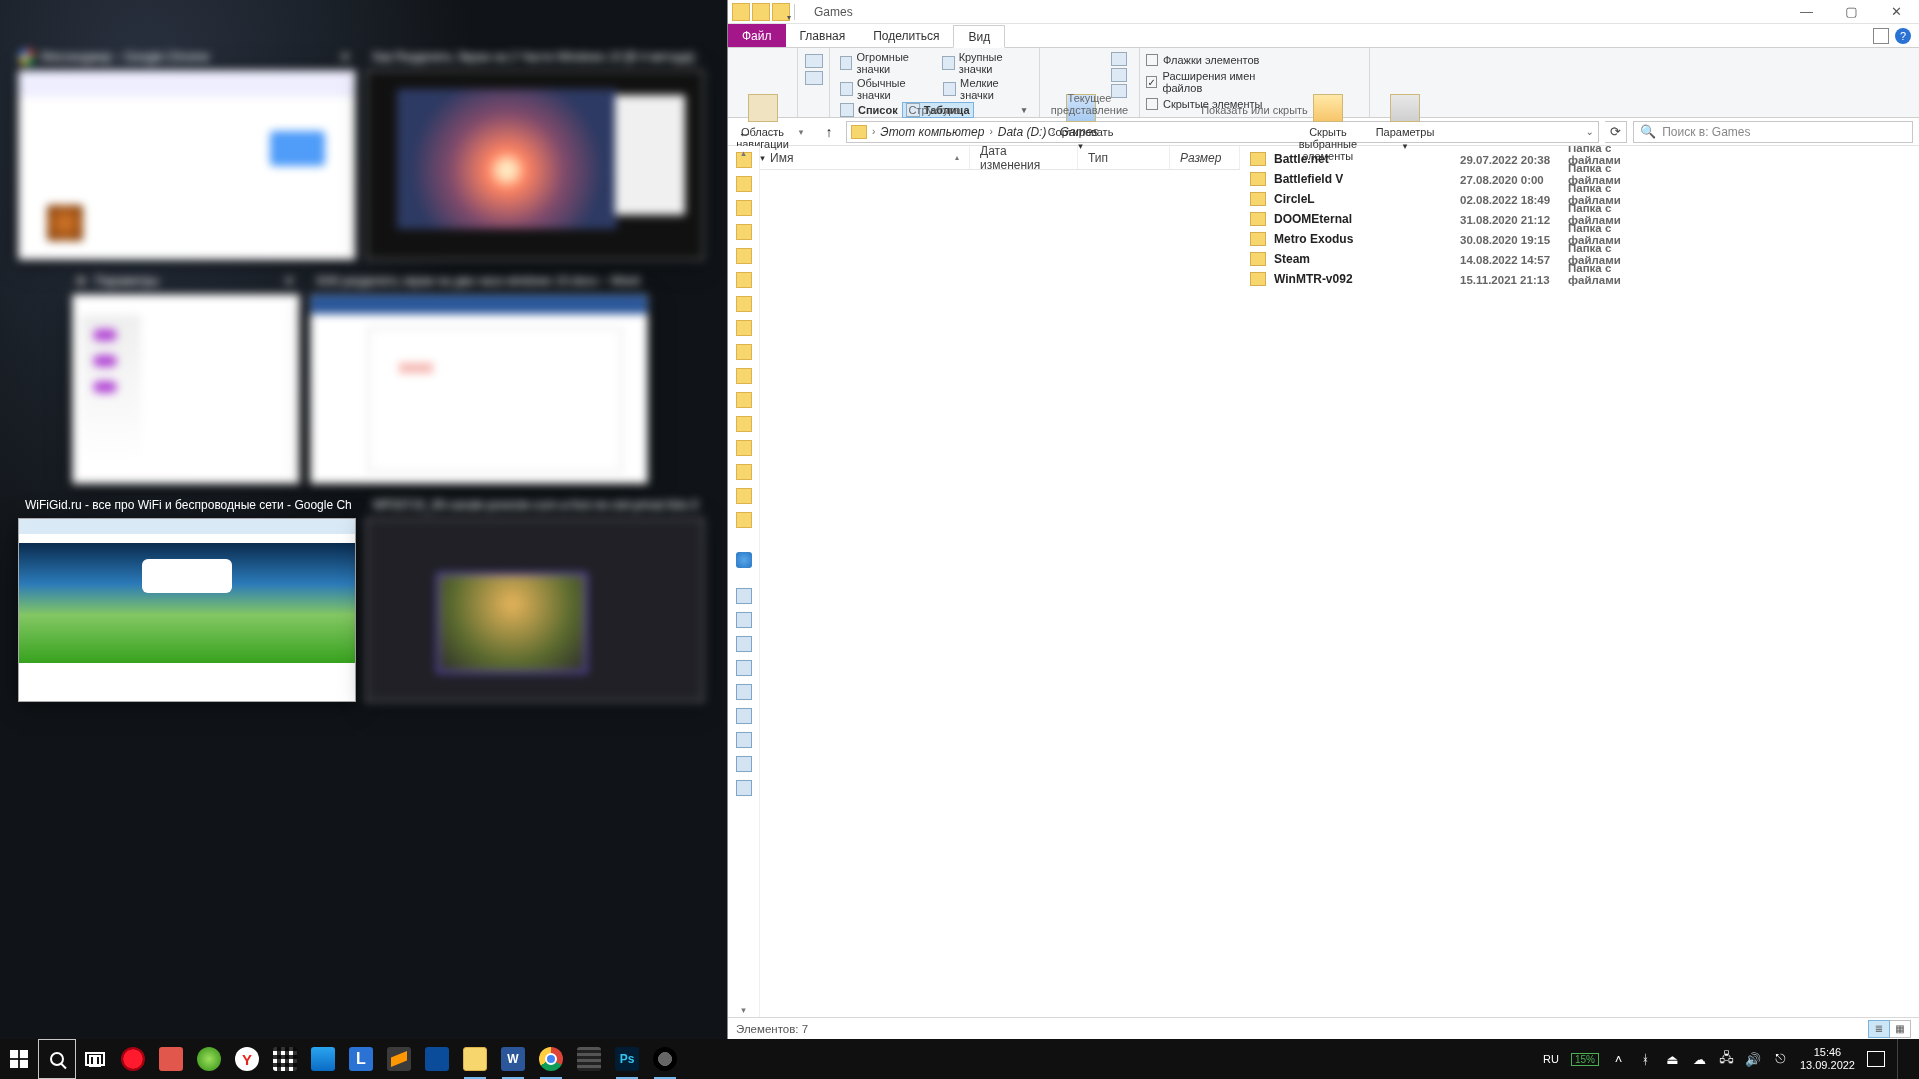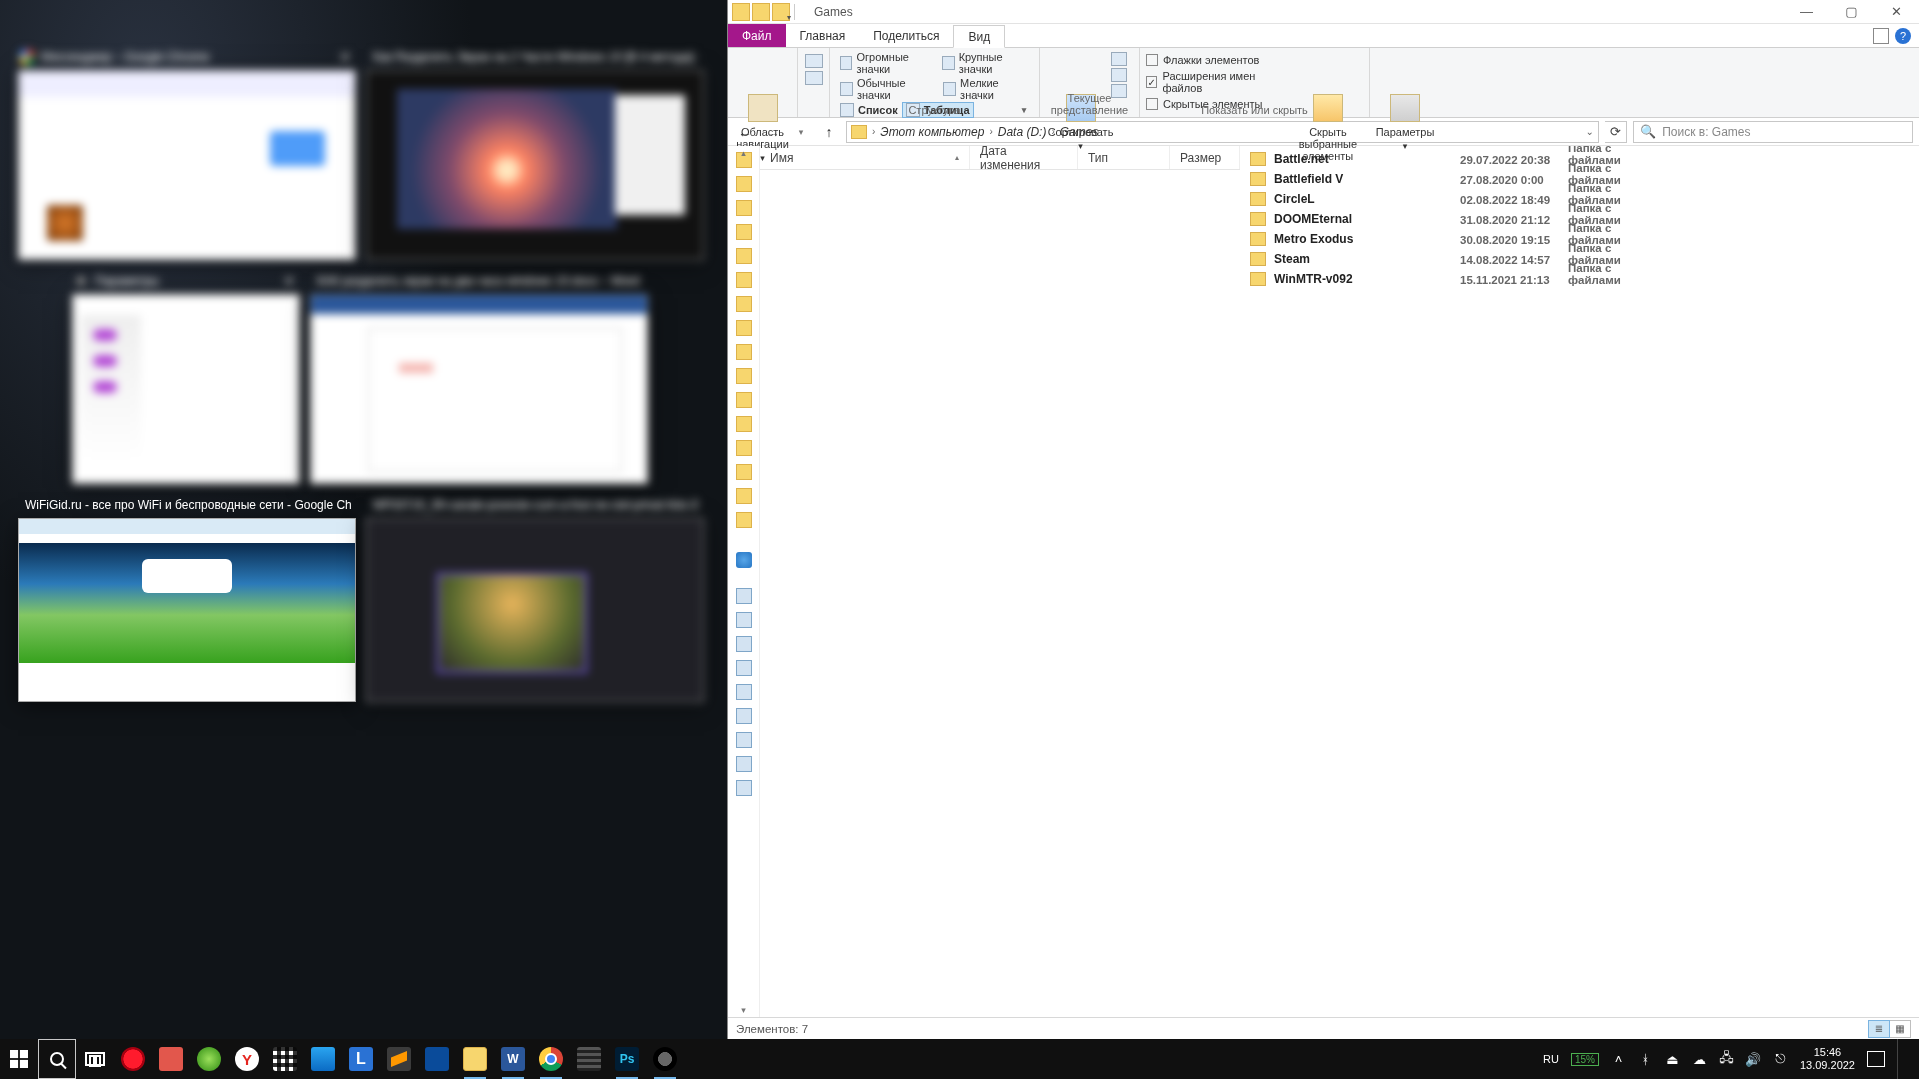--- a/index.html
+++ b/index.html
@@ -438,21 +438,21 @@
         <div class="fh" style="width:210px;">
             <span>Имя</span>
             <span class="sortind" style="margin-left:auto;">▴</span>
           </div>
         <div class="fh" style="width:108px;">
             <span>Дата изменения</span>
           </div>
         <div class="fh" style="width:92px;">
             <span>Тип</span>
           </div>
-        <div class="fh" style="width:70px;">
+        <div class="fh" style="width:70px;font-style:italic;">
             <span>Размер</span>
           </div>
       </div>
       <div class="filelist" id="filelist">
           <div class="frow">
             <span class="ficon"></span>
             <span class="fc-name">Battle.net</span>
             <span class="fc-date">29.07.2022 20:38</span>
             <span class="fc-type">Папка с файлами</span>
             <span class="fc-size"></span>

